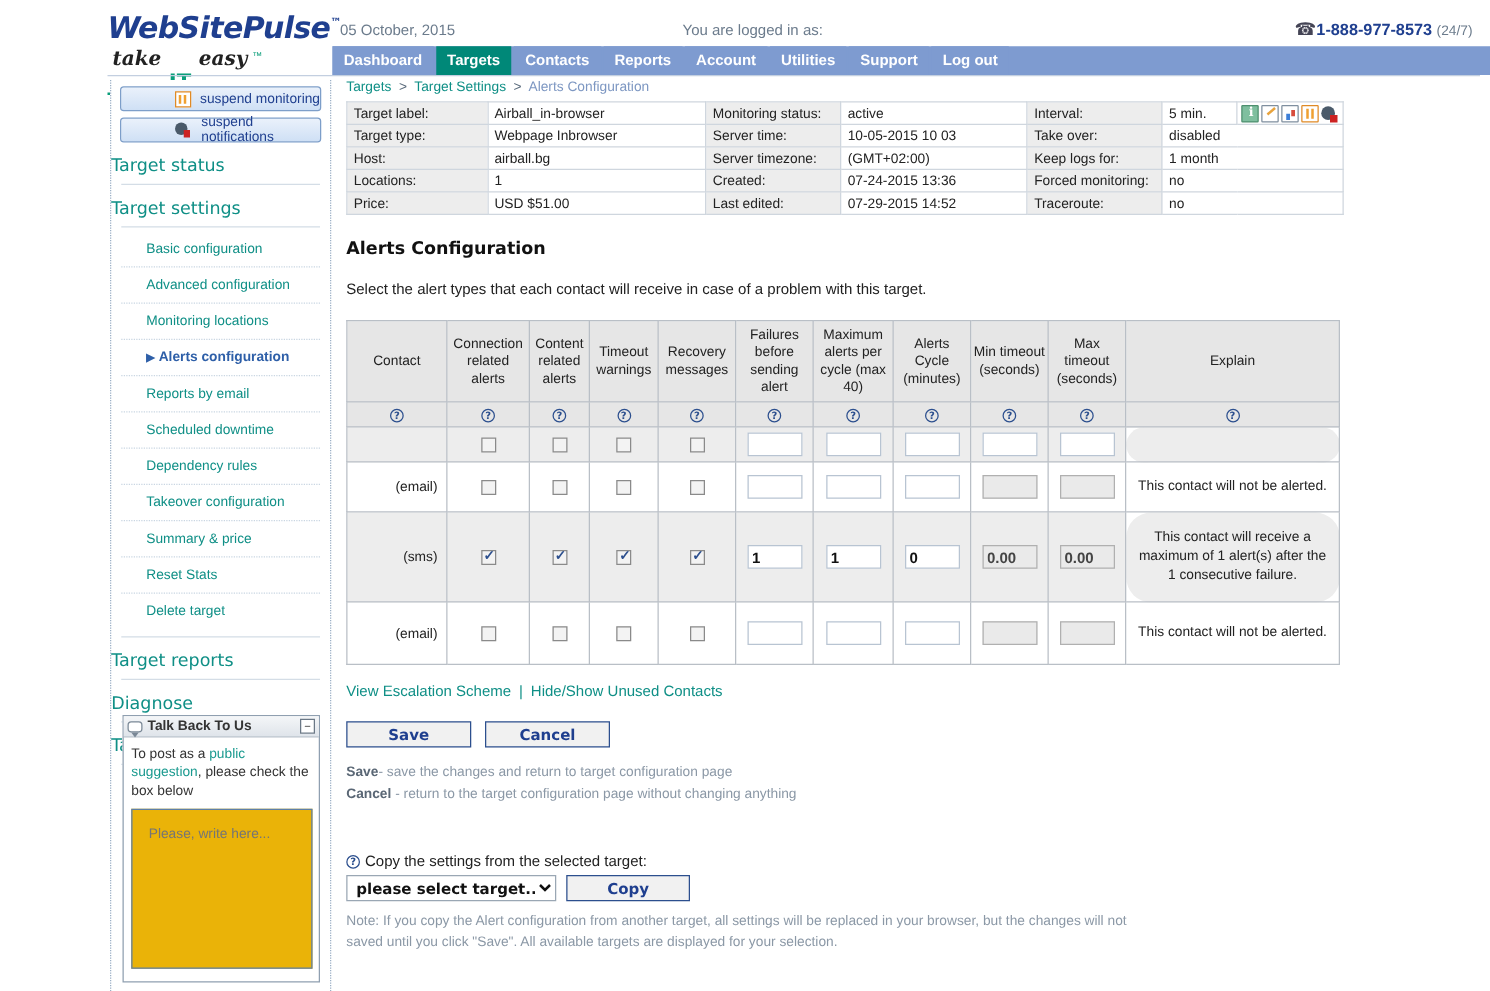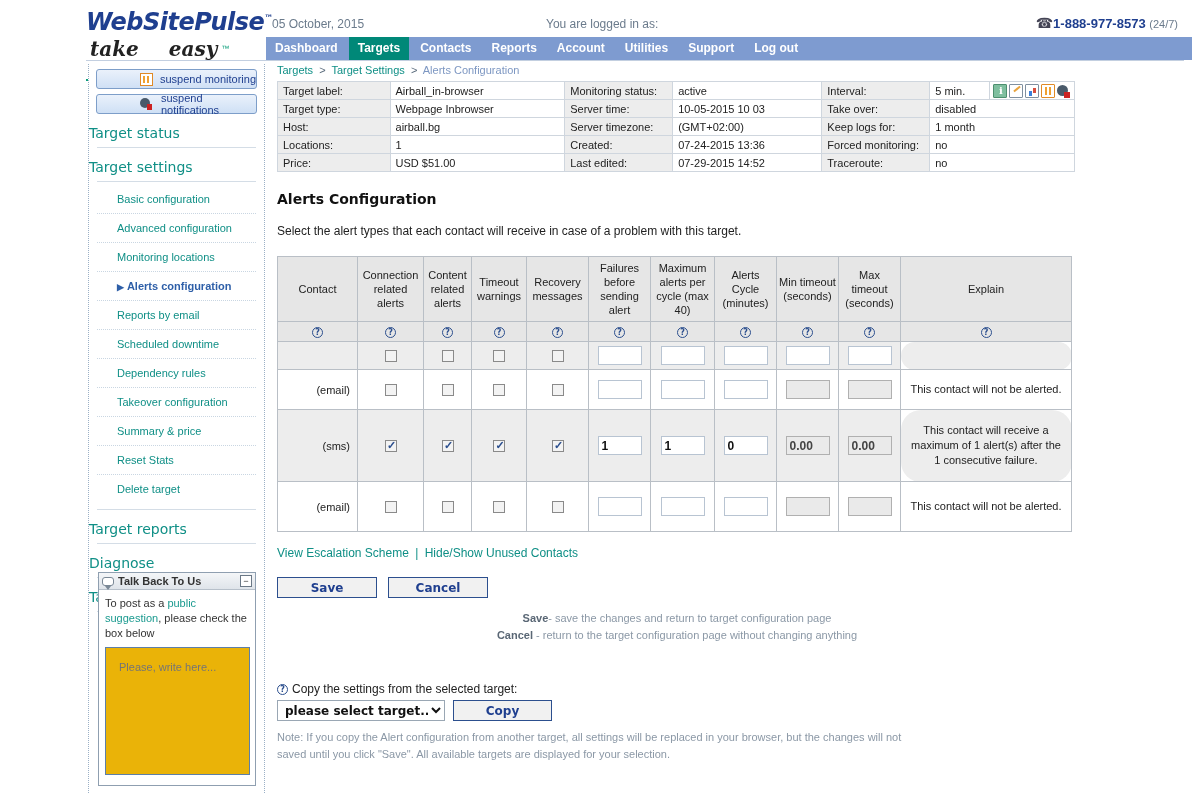--- a/index.html
+++ b/index.html
@@ -20,21 +20,21 @@
     position:absolute; left:86px; top:8px;
     font-family:"DejaVu Sans", sans-serif;
     font-style:italic; font-weight:bold;
     font-size:24px; letter-spacing:-0.5px;
     color:#1f3f8f;
   }
   .logo-tm { font-size:9px; vertical-align:super; font-style:normal; }
   .logo-sub { position:absolute; left:86px; top:37px; width:180px; height:22px; }
   .logo-sub .seg {
     display:inline-block; font-family:"DejaVu Serif", serif;
-    font-style:italic; font-weight:bold; font-size:20px; color:#222;
+    font-style:italic; font-weight:bold; font-size:16px; color:#222;
     border-bottom:2px solid #0a9e7a; padding:0 4px 18px 4px;
   }
   .logo-sub .it {
     display:inline-block; font-family:"DejaVu Sans", sans-serif;
     font-weight:bold; font-size:17px; color:#0a9e7a; padding:0 2px;
     vertical-align:bottom;
     text-decoration:underline;
   }
   .logo-sub .tm2 { font-size:8px; color:#0a9e7a; vertical-align:super; }
 
@@ -224,21 +224,21 @@
   #underlinks { margin-top:14px; font-size:12px; }
   #underlinks a { color:#0f8f86; text-decoration:none; }
   #underlinks .bar { color:#0f8f86; margin:0 3px; }
 
   #btnrow { margin-top:17px; display:flex; gap:11px; }
   .btn {
     width:100px; height:21px; border:1px solid #2c4f8e; background:#f1f1f1;
     color:#1f3f8f; font-weight:bold; font-size:12px; cursor:pointer;
     font-family:"DejaVu Sans", sans-serif;
   }
-  #btnhelp { margin-top:12px; font-size:11px; color:#8b98a6; line-height:17px;text-align:center; }
+  #btnhelp { margin-top:12px; font-size:11px; color:#8b98a6; line-height:17px; }
   #btnhelp b { color:#5a6775; }
 
   
   #copysec { margin-top:38px; }
   #copy-lbl { font-size:12px; color:#222; display:flex; align-items:center; }
   #copy-lbl .qm { margin-right:4px; }
   #copyrow { margin-top:4px; display:flex; gap:8px; align-items:center; }
   #copysel {
     width:168px; height:21px; border:1px solid #9aa7b4; background:#fff;
     font-family:"DejaVu Sans", sans-serif; font-size:12px; font-weight:bold;

